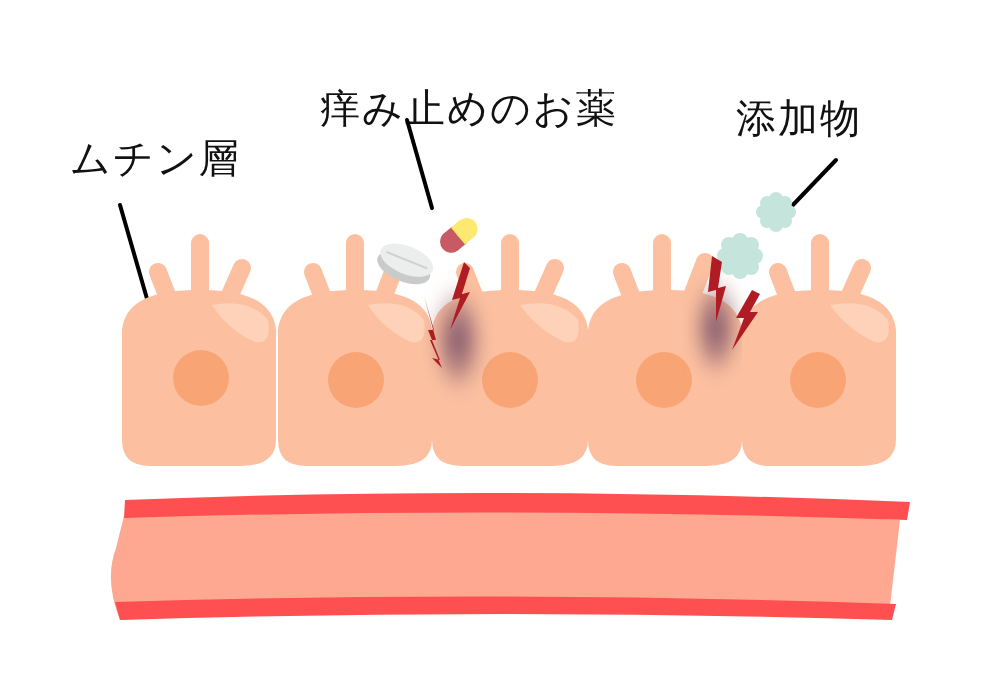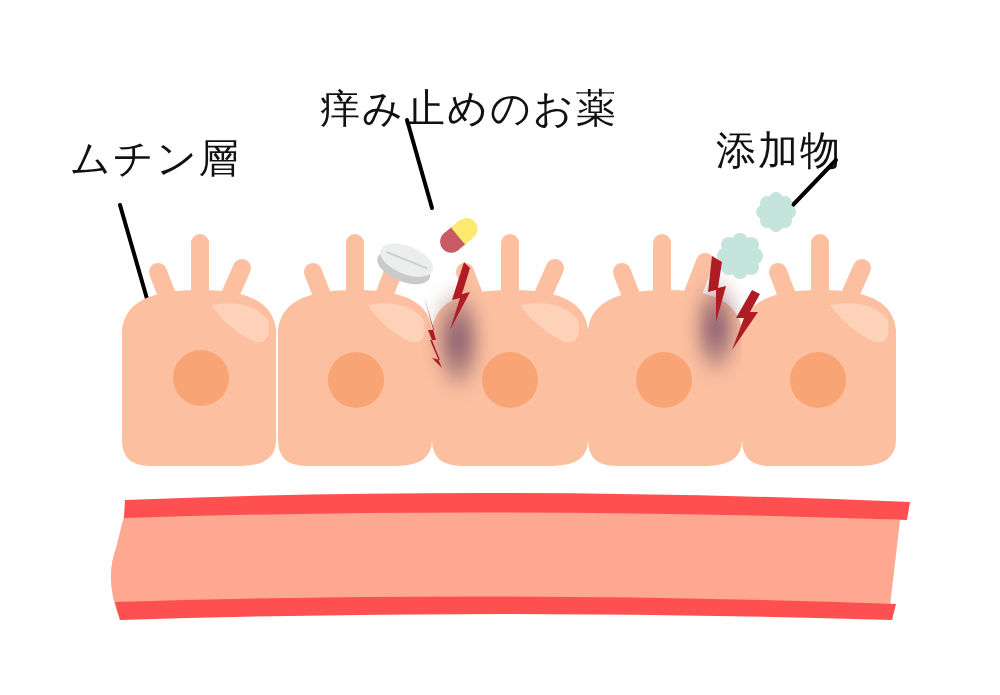--- a/index.html
+++ b/index.html
@@ -5,21 +5,21 @@
   html,body{margin:0;padding:0;background:#ffffff;}
   body{width:1000px;height:695px;position:relative;overflow:hidden;font-family:"DejaVu Sans",sans-serif;}
   .label{position:absolute;color:#111;font-size:40px;line-height:1;white-space:nowrap;letter-spacing:2px;}
   svg{position:absolute;left:0;top:0;}
 </style>
 </head>
 <body>
 
 <div class="label" style="left:70px;top:138px;">ムチン層</div>
 <div class="label" style="left:320px;top:56px;margin-top:32px;">痒み止めのお薬</div>
-<div class="label" style="left:716px;top:98px;margin-top:32px;">添加物</div>
+<div class="label" style="left:736px;top:98px;">添加物</div>
 
 <svg width="1000" height="695" viewBox="0 0 1000 695">
   <defs>
     <radialGradient id="bruise" cx="50%" cy="50%" r="50%">
       <stop offset="0%" stop-color="#5e3e5e" stop-opacity="0.85"></stop>
       <stop offset="55%" stop-color="#7a4f66" stop-opacity="0.45"></stop>
       <stop offset="100%" stop-color="#fcc0a0" stop-opacity="0"></stop>
     </radialGradient>
     <filter id="blur8">
         <feGaussianBlur stdDeviation="8"></feGaussianBlur>

